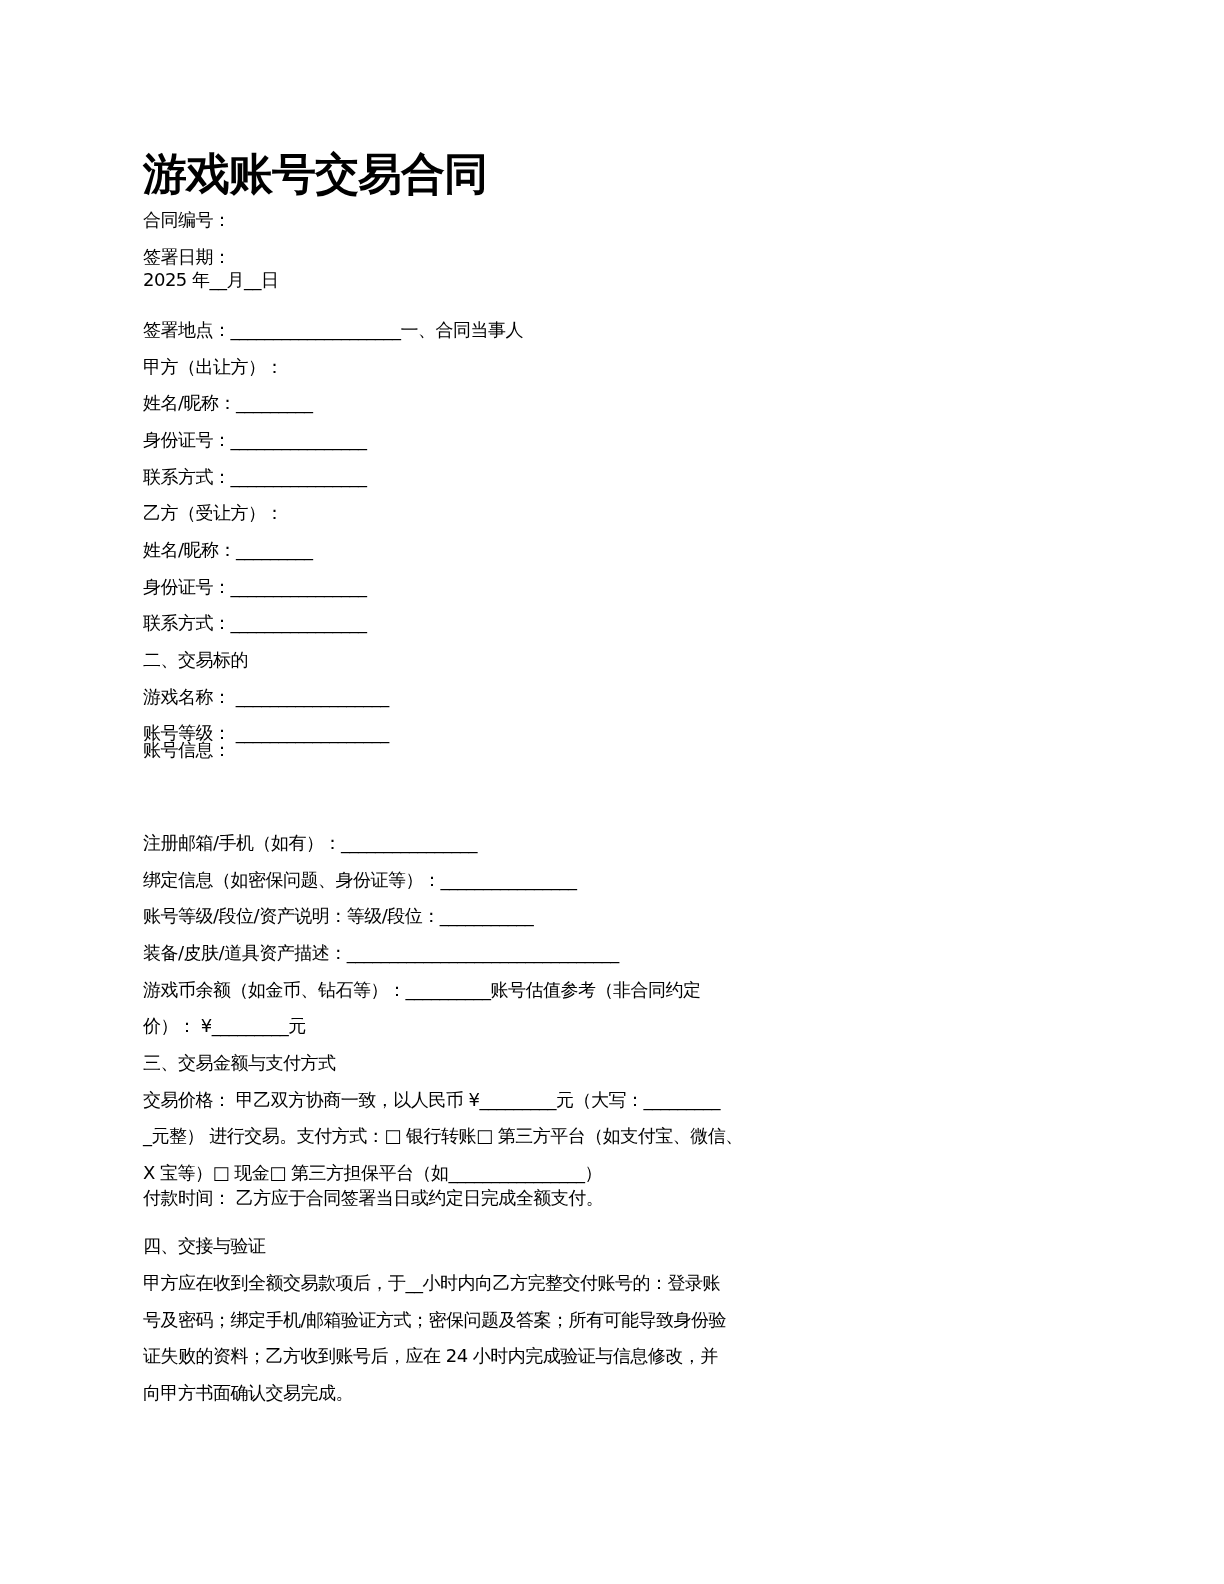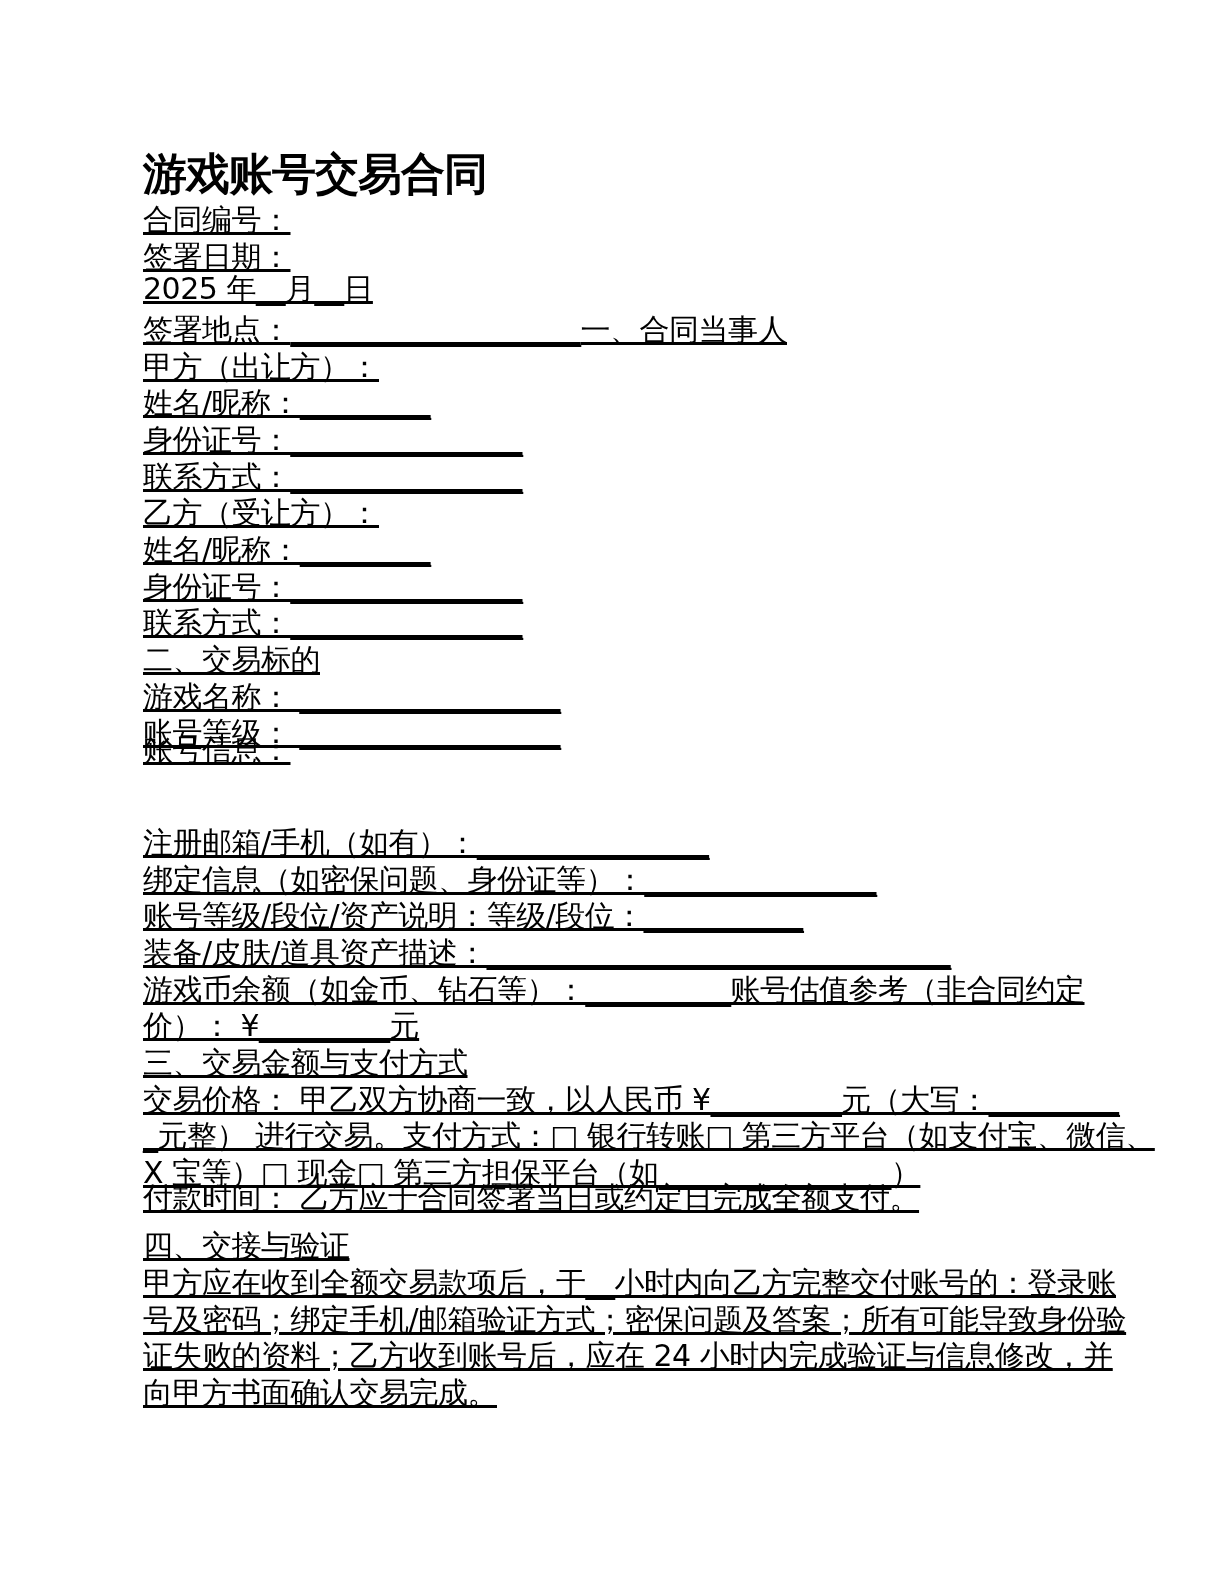--- a/index.html
+++ b/index.html
@@ -1,32 +1,32 @@
 <!DOCTYPE html>
 <html><head>
   <meta charset="utf-8">
   <style>
     html, body { margin: 0; padding: 0; background: #ffffff; }
     body { width: 1224px; height: 1584px; position: relative; overflow: hidden;
            font-family: "DejaVu Sans", "Liberation Sans", sans-serif; color: #000; }
     .page { position: absolute; left: 0; top: 0; width: 1224px; height: 1584px; }
     .title { position: absolute; left: 143px; top: 146px; font-size: 44px; font-weight: bold;
              letter-spacing: -1px; line-height: 56px; white-space: nowrap; text-align: center; }
-    .line { position: absolute; left: 143px; font-size: 30px; line-height: 36px;
-            white-space: nowrap; letter-spacing: -0.5px; text-decoration: underline; }
+    .line { position: absolute; left: 143px; font-size: 18px; line-height: 36px;
+            white-space: nowrap; letter-spacing: -0.5px; }
   </style>
 </head>
 <body>
 
 <div class="page">
   <div class="title">游戏账号交易合同</div>
 
   <div class="line" style="top:202px">合同编号：</div>
   <div class="line" style="top:239px">签署日期：</div>
-  <div class="line" style="top:271px"> 2025 年__月__日</div>
+  <div class="line" style="top:262px"> 2025 年__月__日</div>
   <div class="line" style="top:312px">
     <span>签署地点：</span><span>____________________</span><span>一、合同当事人</span>
   </div>
 
   <div class="line" style="top:349px">甲方（出让方）：</div>
   <div class="line" style="top:385px">姓名/昵称：_________</div>
   <div class="line" style="top:422px">身份证号：________________</div>
   <div class="line" style="top:459px">联系方式：________________</div>
 
   <div class="line" style="top:495px">乙方（受让方）：</div>

